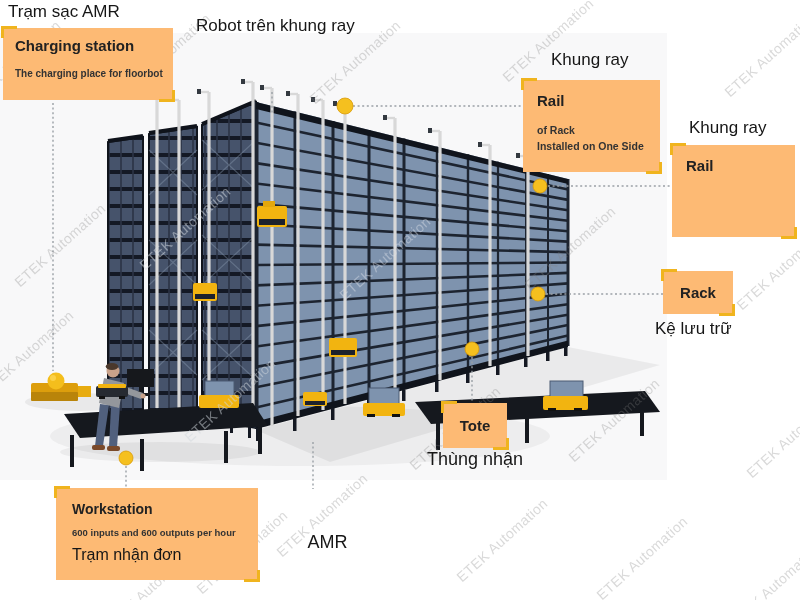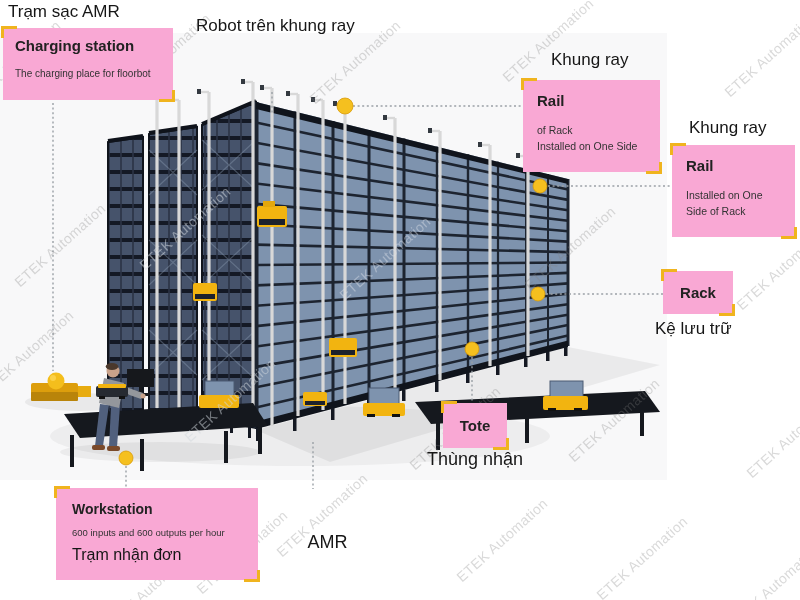--- a/index.html
+++ b/index.html
@@ -14,31 +14,31 @@
   
   .wm{
     position:absolute;white-space:nowrap;font-size:14px;letter-spacing:.4px;
     color:rgba(128,128,128,0.30);transform:translate(-50%,-50%) rotate(-42deg);
     font-weight:500;
   }
   
   .title{position:absolute;font-size:17px;color:#161616;white-space:nowrap;}
   .title.big{font-size:18px;}
   
-  .box{position:absolute;background:#f9a8d4;box-sizing:border-box;}
+  .box{position:absolute;background:#fdba74;box-sizing:border-box;}
   .box::before{
     content:"";position:absolute;top:-2px;left:-2px;width:13px;height:9px;
     border-top:3px solid #f0b41e;border-left:3px solid #f0b41e;
   }
   .box::after{
     content:"";position:absolute;bottom:-2px;right:-2px;width:13px;height:9px;
     border-bottom:3px solid #f0b41e;border-right:3px solid #f0b41e;
   }
   .box .lbl{font-weight:bold;font-size:15px;color:#222;}
-  .box .desc{font-size:10.5px;color:#333;line-height:16px;}
+  .box .desc{font-size:10.5px;color:#333;line-height:16px;font-weight:bold;}
   .box.center .lbl{display:block;text-align:center;}
   
   #box-charging{left:3px;top:28px;width:170px;height:72px;padding:9px 0 0 12px;}
   #box-charging .desc{margin-top:12px;font-size:10px;}
   #box-airrob{left:237px;top:40px;width:83px;height:50px;}
   #box-airrob .lbl{line-height:50px;}
   #box-rail1{left:523px;top:80px;width:137px;height:92px;padding:12px 0 0 14px;}
   #box-rail1 .desc{margin-top:13px;}
   #box-rail2{left:672px;top:145px;width:123px;height:92px;padding:12px 0 0 14px;}
   #box-rail2 .desc{margin-top:13px;}
@@ -369,24 +369,20 @@
       <div class="lbl">Rail</div>
       <div class="desc">
         <div>of Rack</div>
         <div>Installed on One Side</div>
       </div>
     </div>
 
     <div class="title" id="title-rail2">Khung ray</div>
     <div class="box" id="box-rail2">
       <div class="lbl">Rail</div>
-      <div class="desc">
-        <div>Installed on One</div>
-        <div>Side of Rack</div>
-      </div>
     </div>
 
     <div class="box center" id="box-rack">
       <div class="lbl">Rack</div>
     </div>
     <div class="title" id="title-rack">Kệ lưu trữ</div>
 
     <div class="box center" id="box-tote">
       <div class="lbl">Tote</div>
     </div>

